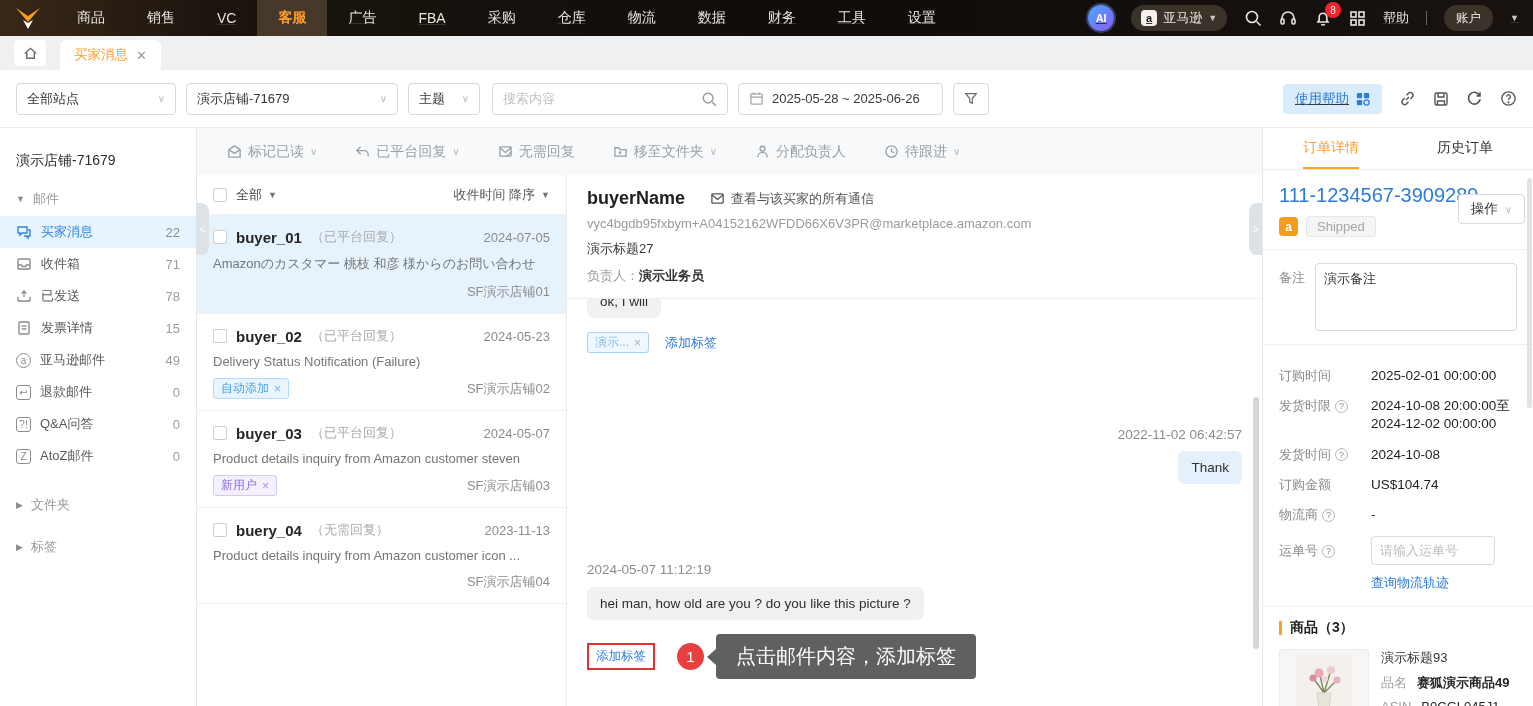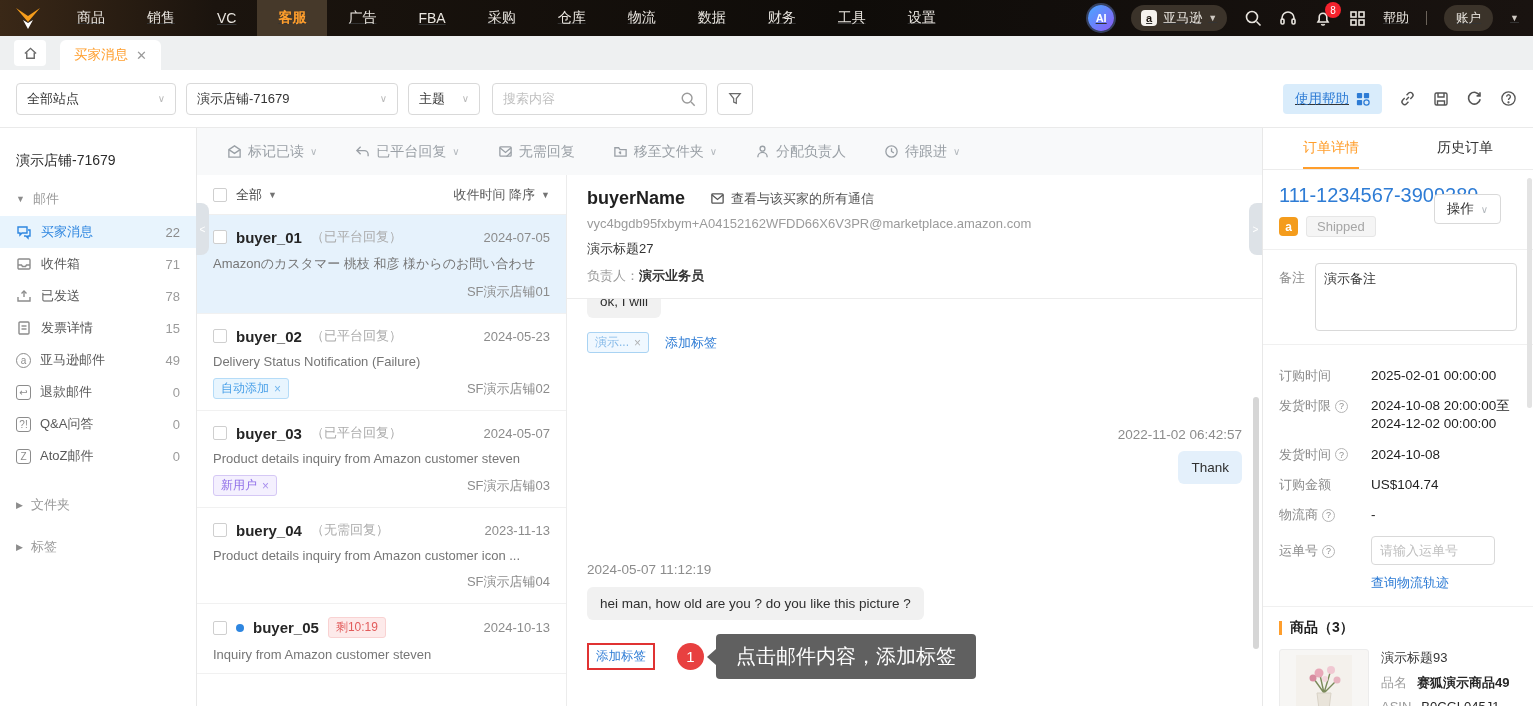--- a/index.html
+++ b/index.html
@@ -37,21 +37,21 @@
     display:flex; align-items:center; gap:8px; color:#ff9e2c; font-size:13.5px; cursor:pointer; }
   .tab-close { color:#999; font-size:13px; cursor:pointer; }
 
   
   .filterbar { height:58px; background:#fff; display:flex; align-items:center; padding:0 16px; gap:10px; border-bottom:1px solid #eaeaea; }
   .ctrl { height:32px; border:1px solid #d9d9d9; border-radius:4px; display:flex; align-items:center;
     padding:0 10px; color:#333; background:#fff; cursor:pointer; }
   .ctrl .caret { margin-left:auto; color:#b9b9b9; font-size:10px; }
   .ctrl-site { width:160px; } .ctrl-shop { width:212px; }
   .ctrl-subject { width:72px; gap:8px; }
-  .ctrl-search { width:215px; margin-left:2px; }
+  .ctrl-search { width:236px; margin-left:2px; }
   .ctrl-search input { border:none; outline:none; flex:1; font-size:13px; color:#333; font-family:inherit; }
   .ctrl-search input::placeholder { color:#bfbfbf; }
   .ctrl-date { width:205px; gap:8px; color:#3a3a3a; }
   .ctrl-funnel { width:36px; justify-content:center; }
   .fb-right { margin-left:auto; display:flex; align-items:center; gap:17px;text-decoration:underline; }
   .help-pill { background:#d9ecfb; color:#2e7cd5; border-radius:4px; height:30px; padding:0 12px;
     display:flex; align-items:center; gap:7px; font-size:13.5px; cursor:pointer; }
   .fb-ic { color:#555; cursor:pointer; }
 
   
@@ -139,21 +139,21 @@
   .right-panel { width:271px; flex:none; border-left:1px solid #e8e8e8; background:#fff; position:relative; overflow:hidden; }
   .rp-tabs { height:42px; display:flex; align-items:stretch; border-bottom:1px solid #ececec; padding:0 40px; justify-content:space-between; }
   .rp-tab { display:flex; align-items:center; font-size:14px; color:#333; cursor:pointer; border-bottom:2px solid transparent; }
   .rp-tab.active { color:#ff9e2c; border-bottom-color:#ff9e2c; }
   .rp-order { padding:14px 16px 12px; border-bottom:1px solid #f0f0f0; position:relative; }
   .order-id { color:#2e7cd5; font-size:20px; cursor:pointer; }
   .order-r2 { margin-top:9px; display:flex; align-items:center; gap:8px; }
   .amz-ic { width:19px; height:19px; background:#f49c1c; border-radius:4px; color:#fff; font-weight:bold;
     font-size:12px; display:flex; align-items:center; justify-content:center; }
   .status-tag { background:#f5f5f5; border:1px solid #e6e6e6; color:#a6a6a6; border-radius:3px; padding:2px 10px; font-size:13px; }
-  .op-btn { position:absolute; right:32px; top:24px; height:30px; border:1px solid #d9d9d9; border-radius:4px;
+  .op-btn { position:absolute; right:8px; top:24px; height:30px; border:1px solid #d9d9d9; border-radius:4px;
     background:#fff; padding:0 12px; display:flex; align-items:center; gap:7px; font-size:13.5px; color:#333; cursor:pointer; }
   .rp-note { padding:13px 16px; display:flex; gap:10px; border-bottom:1px solid #f0f0f0; }
   .note-label { color:#8c8c8c; padding-top:6px; }
   .rp-note textarea { flex:1; height:68px; border:1px solid #d9d9d9; border-radius:4px; resize:none;
     font-family:inherit; font-size:13px; color:#333; padding:6px 8px; outline:none; }
   .rp-fields { padding:10px 16px 12px; border-bottom:1px solid #f0f0f0; }
   .f-row { display:flex; margin-top:12px; align-items:flex-start; }
   .f-label { width:92px; flex:none; color:#8c8c8c; display:flex; align-items:center; gap:4px; }
   .f-val { color:#1f1f1f; font-size:13.5px; line-height:1.35; }
   .help-ic { width:13px; height:13px; border:1px solid #b5b5b5; border-radius:50%; color:#8c8c8c;
@@ -270,20 +270,31 @@
   </div>
   <div class="ctrl ctrl-search">
     <input placeholder="搜索内容" style="">
     <span class="ic">
       <svg width="16" height="16" viewBox="0 0 18 18" fill="none" stroke="#9b9b9b" stroke-width="1.6">
           <circle cx="8" cy="8" r="5.5"></circle>
           <line x1="12.5" y1="12.5" x2="16.5" y2="16.5"></line>
         </svg>
     </span>
   </div>
+  <div class="ctrl ctrl-date">
+    <span class="ic">
+      <svg width="15" height="15" viewBox="0 0 16 16" fill="none" stroke="#a8a8a8" stroke-width="1.4">
+          <rect x="2" y="3" width="12" height="11" rx="1"></rect>
+          <line x1="2" y1="6.5" x2="14" y2="6.5"></line>
+          <line x1="5" y1="1.5" x2="5" y2="4"></line>
+          <line x1="11" y1="1.5" x2="11" y2="4"></line>
+        </svg>
+    </span>
+    <span>2025-05-28 ~ 2025-06-26</span>
+  </div>
   <div class="ctrl ctrl-funnel">
     <svg width="15" height="15" viewBox="0 0 16 16" fill="none" stroke="#6b6b6b" stroke-width="1.4">
         <path d="M2 2.5h12L9.5 8v5.5l-3-1.5V8z"></path>
       </svg>
   </div>
   <div class="fb-right">
     <div class="help-pill">
       <span>使用帮助</span>
       <svg width="14" height="14" viewBox="0 0 16 16" fill="#2e7cd5">
           <rect x="1" y="1" width="6" height="6" rx="1"></rect>
@@ -523,32 +534,20 @@
               <span class="li-name">buery_04</span>
               <span class="li-status">（无需回复）</span>
               <span class="li-date">2023-11-13</span>
             </div>
             <div class="li-subj">Product details inquiry from Amazon customer icon ...</div>
             <div class="li-r3">
                 <span class="li-store">SF演示店铺04</span>
               </div>
           </div>
 
-          <div class="list-item">
-            <div class="li-r1">
-              <span class="cb"></span>
-              <span class="dot"></span>
-              <span class="li-name">buyer_05</span>
-              <span class="tag tag-red">
-                  <span>剩10:19</span>
-                </span>
-              <span class="li-date">2024-10-13</span>
-            </div>
-            <div class="li-subj">Inquiry from Amazon customer steven</div>
-          </div>
 
         </div>
       </div>
 
       <div class="chat-pane">
         <div class="chat-header">
           <div class="ch-r1">
             <span class="buyer-name">buyerName</span>
             <span class="view-all">
               <svg width="15" height="15" viewBox="0 0 16 16" fill="none" stroke="#555" stroke-width="1.4">

